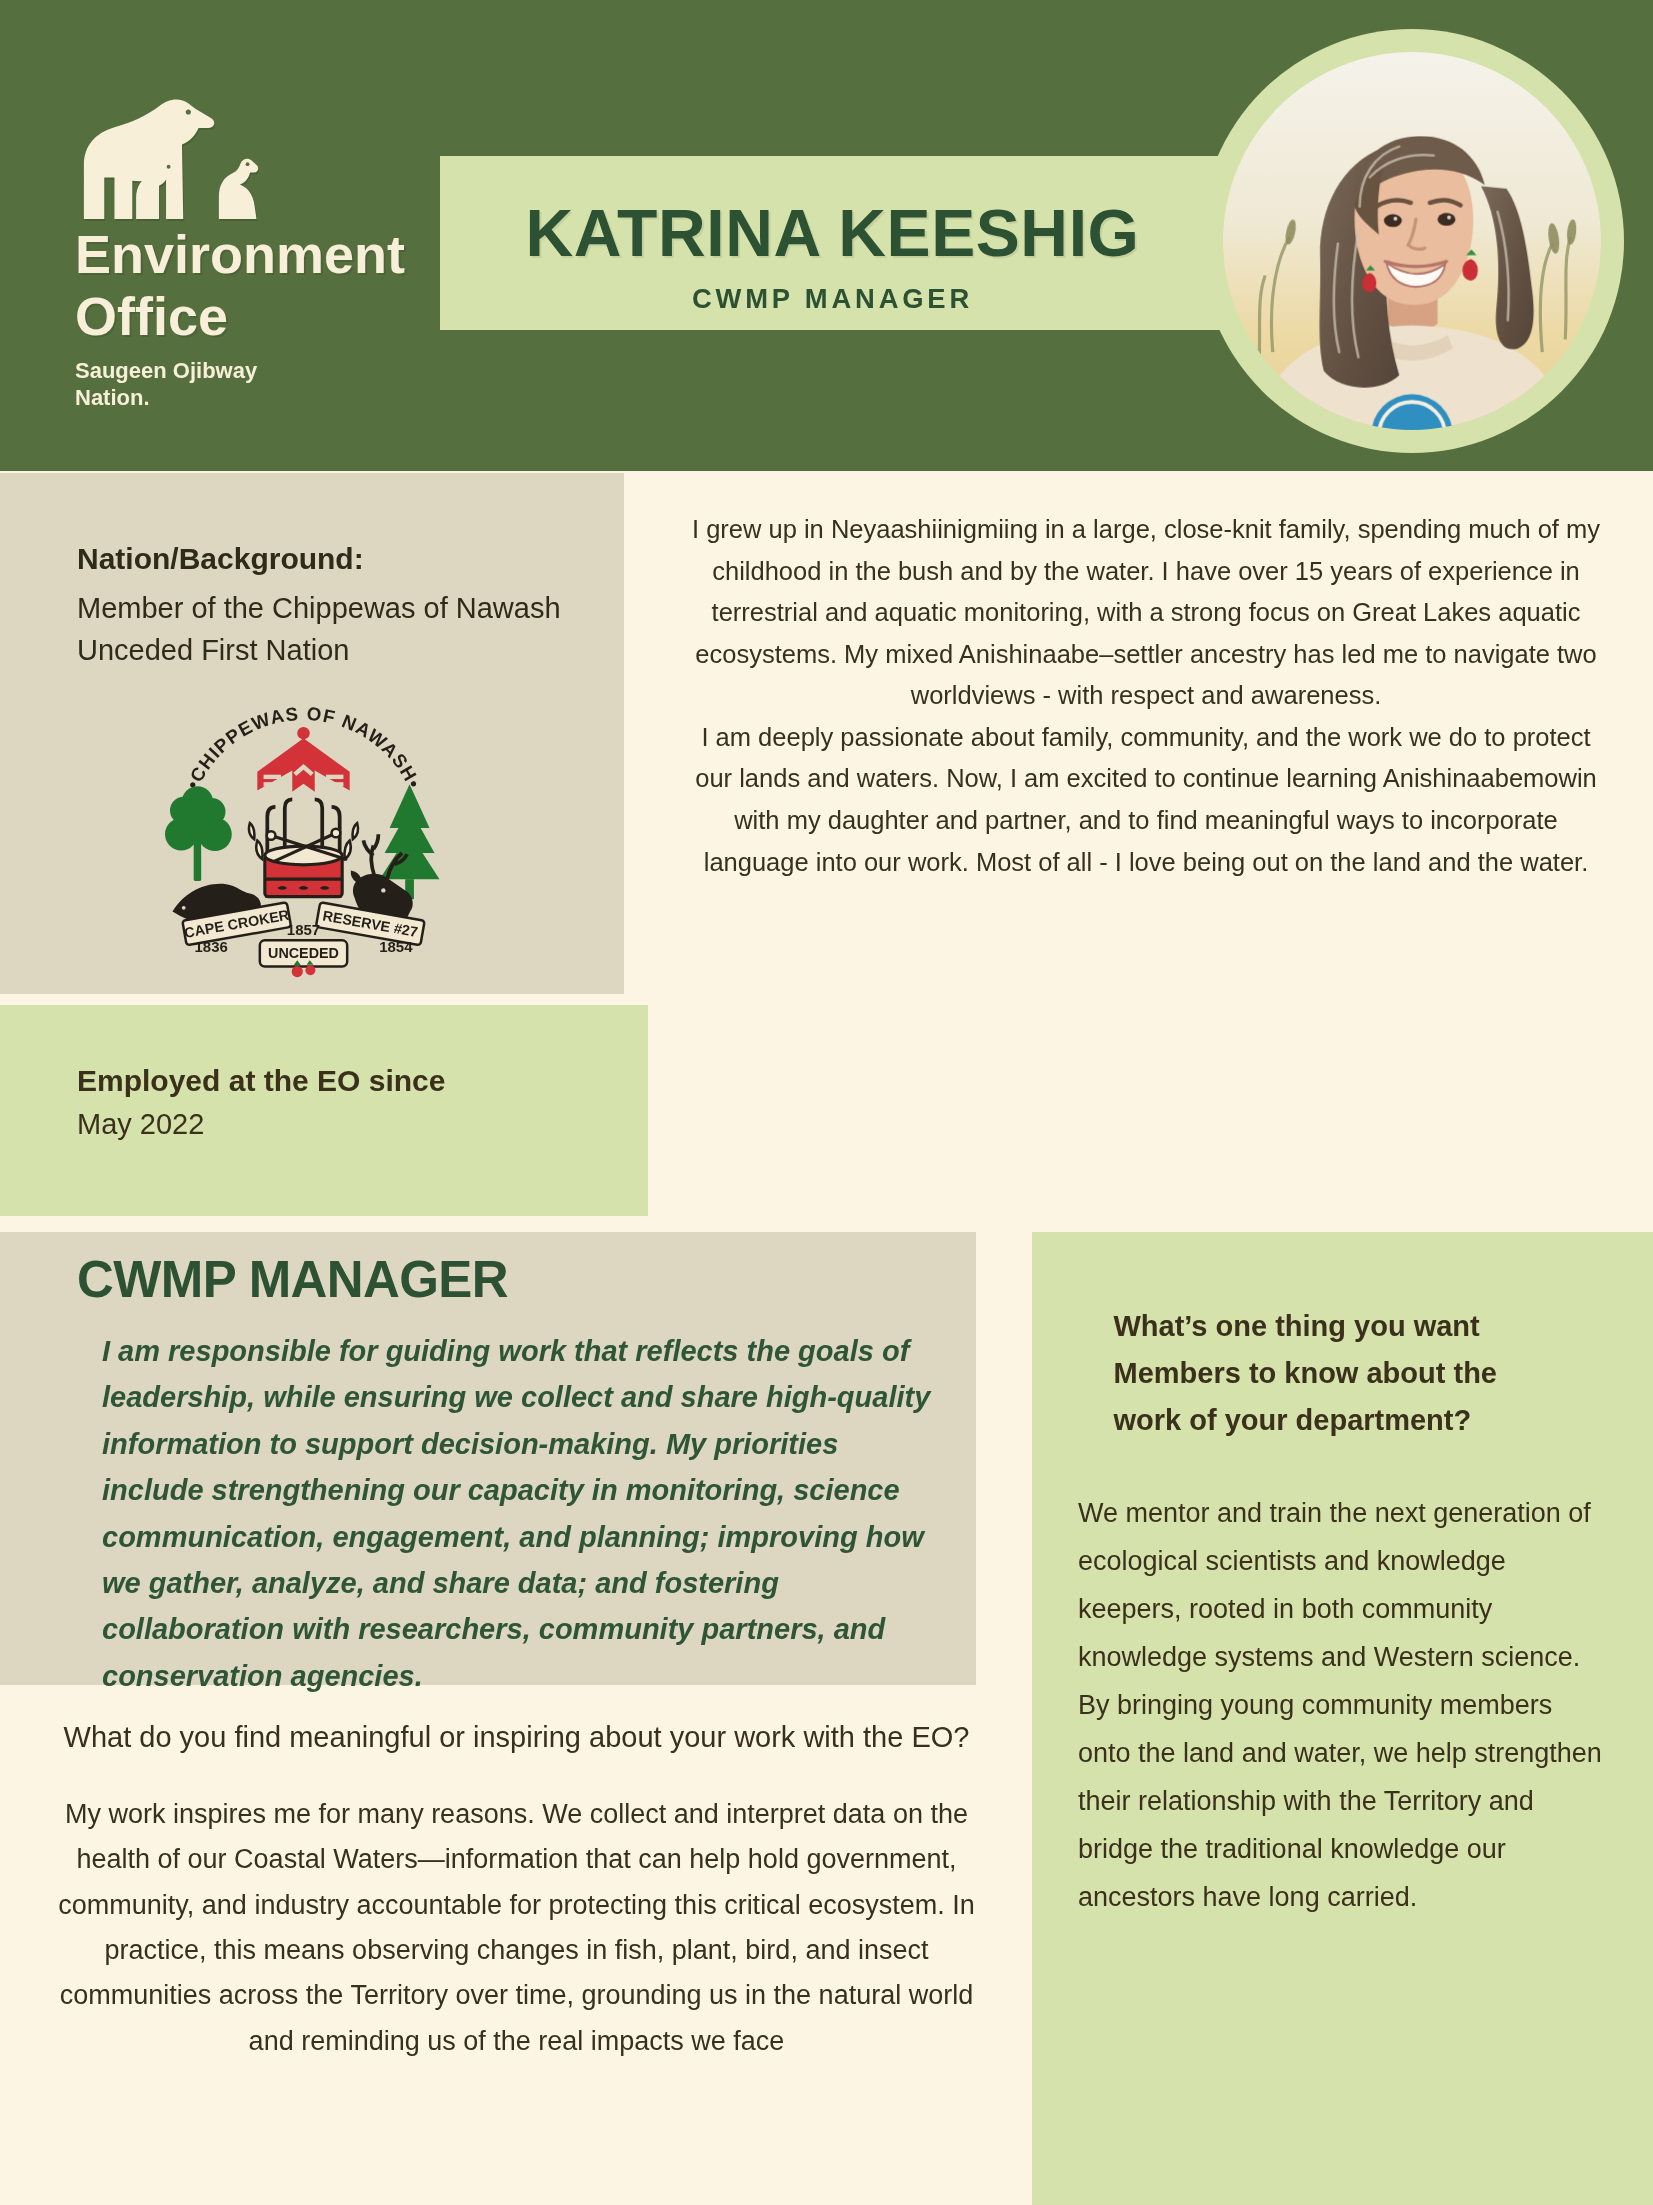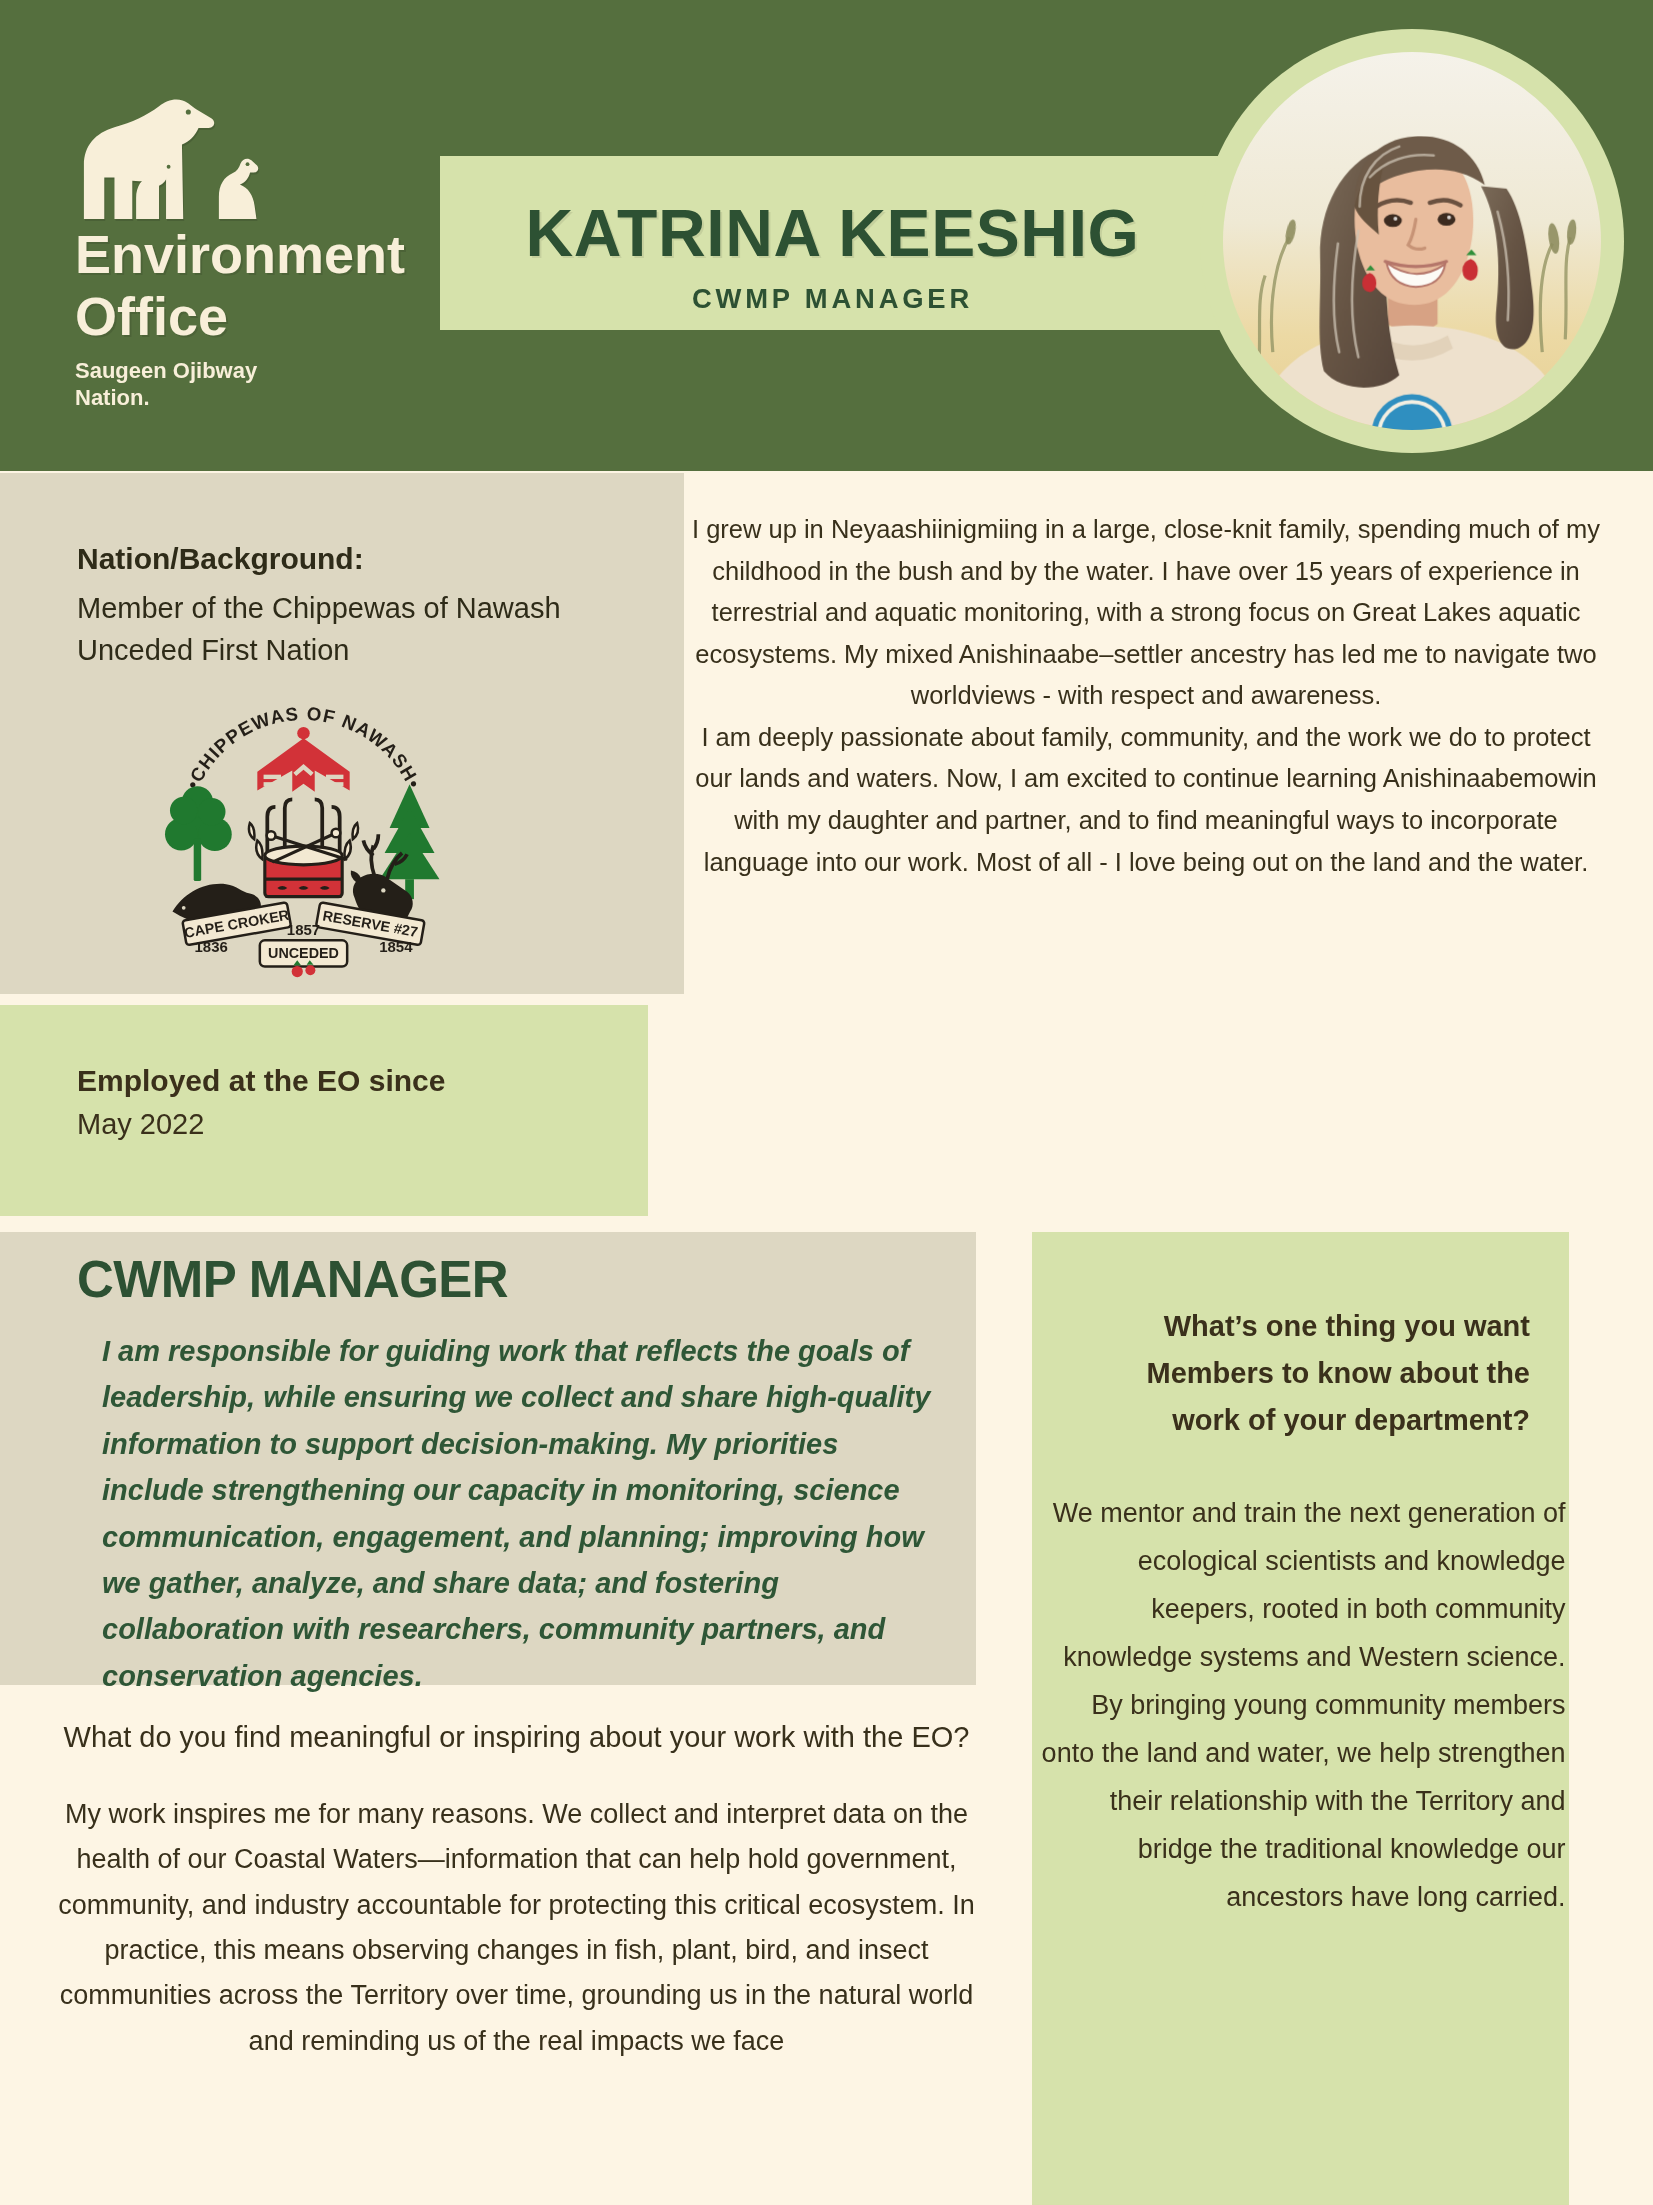--- a/index.html
+++ b/index.html
@@ -30,21 +30,21 @@
     letter-spacing:3.8px;width:785px;
   }
   .photo{
     position:absolute;left:1200px;top:29px;width:424px;height:424px;
     border-radius:50%;background:#d6e2ab;z-index:2;
   }
   .photo-inner{position:absolute;left:23px;top:23px;width:378px;height:378px;border-radius:50%;overflow:hidden;}
   .photo-inner svg{display:block;width:378px;height:378px;}
   
   .nation-panel{
-    position:absolute;left:0;top:473px;width:684px;height:521px;
+    position:absolute;left:0;top:473px;width:624px;height:521px;
     background:#ddd7c2;color:#2e2b18;
   }
   .nation-label{position:absolute;left:77px;top:69px;font-size:30px;font-weight:bold;}
   .nation-value{position:absolute;left:77px;top:114px;width:510px;font-size:29px;line-height:1.45;}
   .crest{position:absolute;left:131px;top:219px;width:345px;height:287px;}
   .employed-panel{
     position:absolute;left:0;top:1005px;width:648px;height:211px;
     background:#d6e2ab;color:#3a301b;
   }
   .employed-label{position:absolute;left:77px;top:59px;font-size:30px;font-weight:bold;}
@@ -65,22 +65,22 @@
   .role-body{
     position:absolute;left:77px;top:96px;width:830px;
     font-size:29px;font-weight:bold;font-style:italic;color:#2e5636;line-height:1.6;margin-left:25px;
   }
   
   .meaningful-section{position:absolute;left:38px;top:1715px;width:957px;text-align:center;color:#38301b;}
   .meaningful-question{font-size:29px;font-weight:normal;line-height:1.55;max-width:906px;margin:0 auto 32px auto;}
   .meaningful-answer{font-size:27px;line-height:1.68;margin:16px;}
   
   .department-panel{
-    position:absolute;left:1032px;top:1232px;width:537px;height:974px;
-    background:#d6e2ab;color:#3a301b;text-align:right;
+    position:absolute;left:1032px;top:1232px;width:622px;height:974px;
+    background:#d6e2ab;color:#3a301b;text-align:left;
   }
   .department-question{
     margin:71px auto 0 auto;max-width:459px;
     font-size:29px;font-weight:bold;line-height:1.62;
   }
   .department-answer{
     margin:45px auto 0 auto;max-width:530px;
     font-size:27px;line-height:1.78;
   }
   .crest text, .crest textPath{font-family:"Liberation Sans",sans-serif;}

